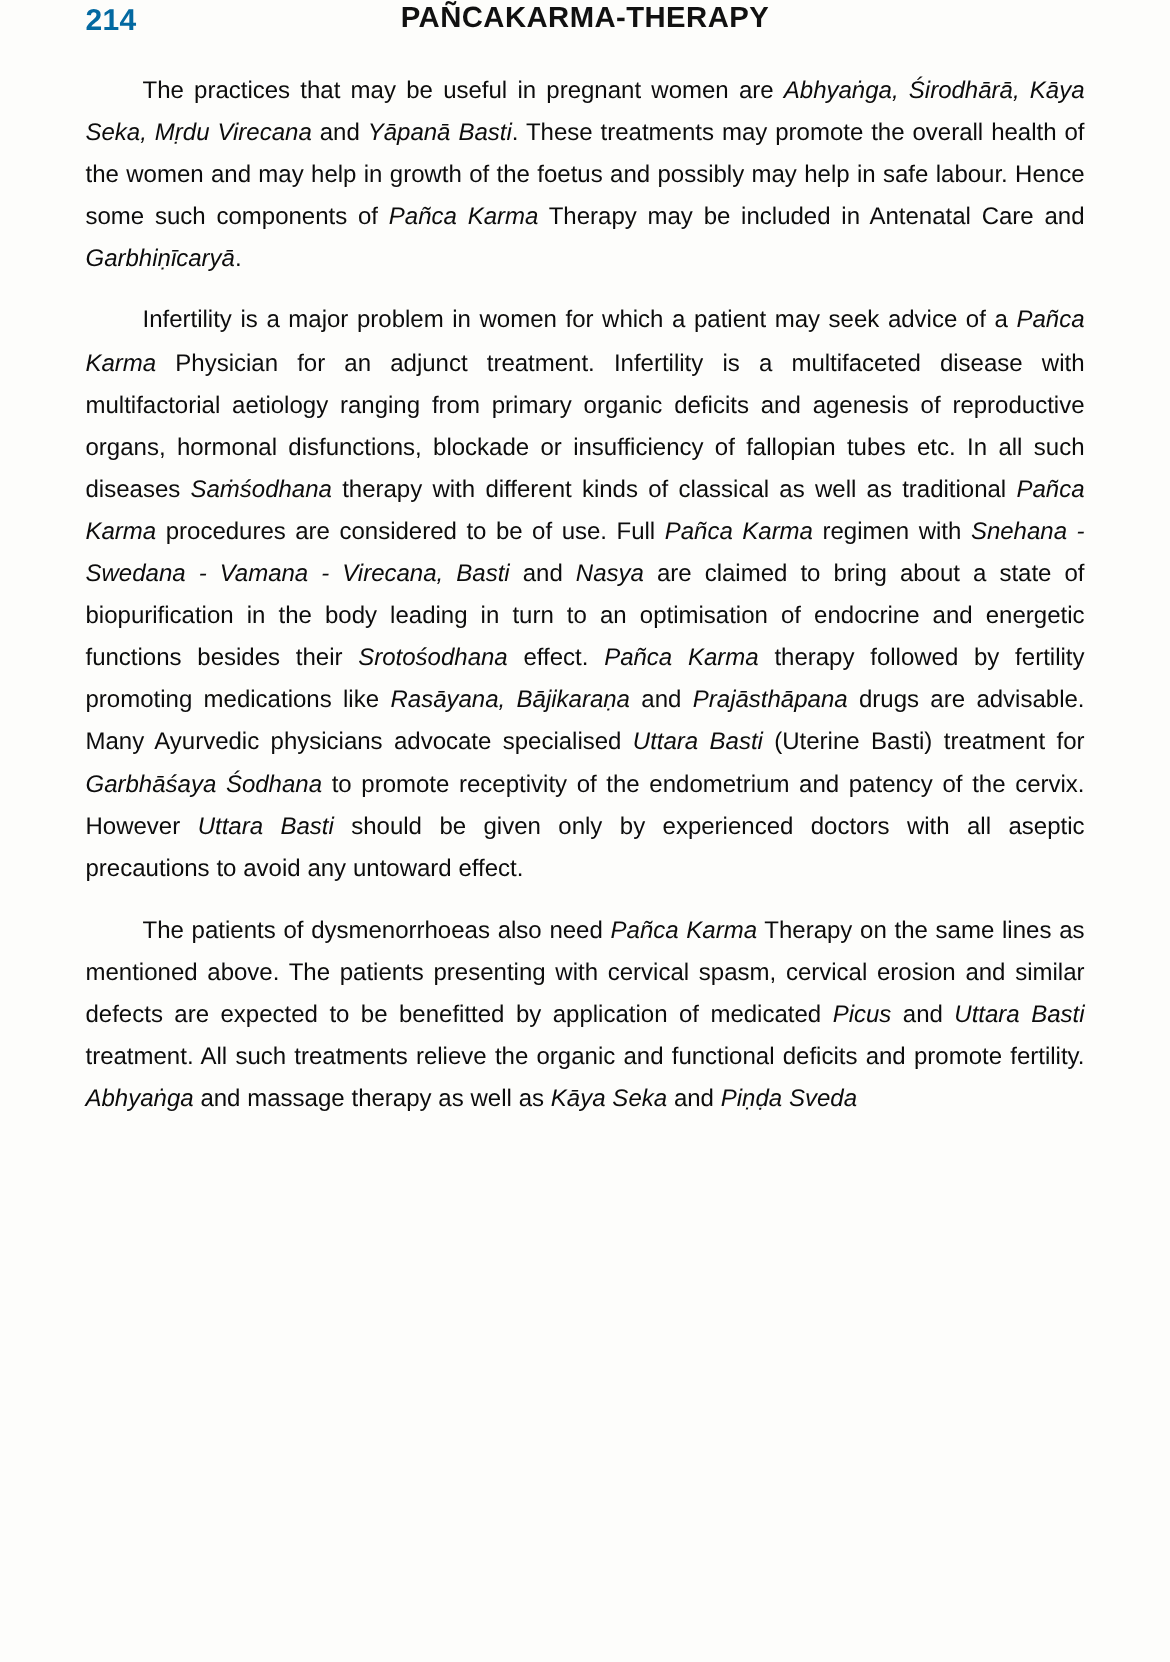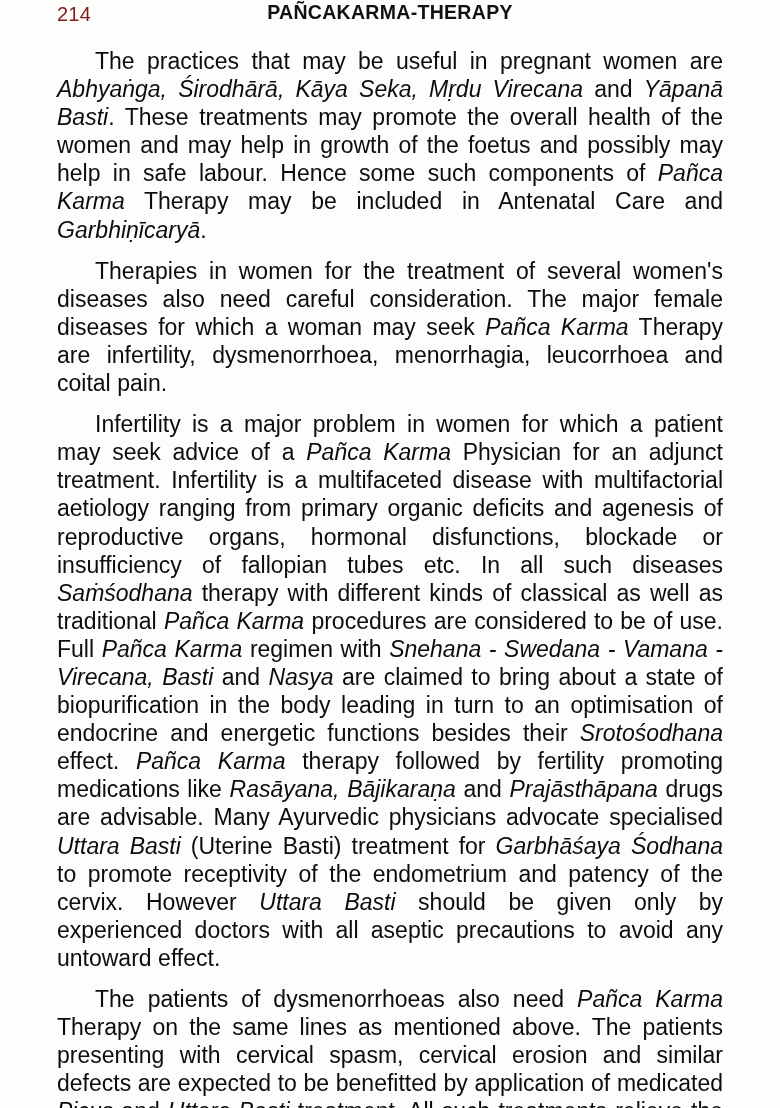--- a/index.html
+++ b/index.html
@@ -26,23 +26,23 @@
     top: 0px;
     left: 0;
     width: 780px;
     height: 34px;
   }
   .folio {
     position: absolute;
     left: 57px;
     top: 3px;
     font-size: 20px;
-    font-weight: normal;
+    font-weight: bold;
     letter-spacing: 0.2px;
-    color: #7f1d1d;
+    color: #0369a1;
   }
   .head-title {
     position: absolute;
     left: 0;
     right: 0;
     top: 1px;
     text-align: center;
     font-size: 19.5px;
     font-weight: bold;
     letter-spacing: 0.3px;
@@ -51,21 +51,21 @@
   
   .textblock {
     position: absolute;
     left: 57px;
     top: 47px;
     width: 666px;
   }
   p.para {
     margin: 0 0 0 0;
     padding: 0;
-    font-size: 23px;
+    font-size: 16px;
     line-height: 28.1px;
     text-align: justify;
     text-justify: inter-word;
     text-indent: 38px;
     color: #0c0c0c;
     word-spacing: 0.1px;
     hyphens: none;
   }
   p.para + p.para {
     margin-top: 13px;
@@ -81,18 +81,17 @@
 
 <div class="page">
 
   <div class="running-head">
     <div class="folio">214</div>
     <div class="head-title">PAÑCAKARMA-THERAPY</div>
   </div>
 
   <div class="textblock">
     <p class="para">The practices that may be useful in pregnant women are <i>Abhyaṅga, Śirodhārā, Kāya Seka, Mṛdu Virecana</i> and <i>Yāpanā Basti</i>. These treatments may promote the overall health of the women and may help in growth of the foetus and possibly may help in safe labour. Hence some such components of <i>Pañca Karma</i> Therapy may be included in Antenatal Care and <i>Garbhiṇīcaryā</i>.</p>
-    <p class="para">Therapies in women for the treatment of several women's diseases also need careful consideration. The major female diseases for which a woman may seek <i>Pañca Karma</i> Therapy are infertility, dysmenorrhoea, menorrhagia, leucorrhoea and coital pain.</p>
     <p class="para">Infertility is a major problem in women for which a patient may seek advice of a <i>Pañca Karma</i> Physician for an adjunct treatment. Infertility is a multifaceted disease with multifactorial aetiology ranging from primary organic deficits and agenesis of reproductive organs, hormonal disfunctions, blockade or insufficiency of fallopian tubes etc. In all such diseases <i>Saṁśodhana</i> therapy with different kinds of classical as well as traditional <i>Pañca Karma</i> procedures are considered to be of use. Full <i>Pañca Karma</i> regimen with <i>Snehana - Swedana - Vamana - Virecana, Basti</i> and <i>Nasya</i> are claimed to bring about a state of biopurification in the body leading in turn to an optimisation of endocrine and energetic functions besides their <i>Srotośodhana</i> effect. <i>Pañca Karma</i> therapy followed by fertility promoting medications like <i>Rasāyana, Bājikaraṇa</i> and <i>Prajāsthāpana</i> drugs are advisable. Many Ayurvedic physicians advocate specialised <i>Uttara Basti</i> (Uterine Basti) treatment for <i>Garbhāśaya Śodhana</i> to promote receptivity of the endometrium and patency of the cervix. However <i>Uttara Basti</i> should be given only by experienced doctors with all aseptic precautions to avoid any untoward effect.</p>
     <p class="para clipped">The patients of dysmenorrhoeas also need <i>Pañca Karma</i> Therapy on the same lines as mentioned above. The patients presenting with cervical spasm, cervical erosion and similar defects are expected to be benefitted by application of medicated <i>Picus</i> and <i>Uttara Basti</i> treatment. All such treatments relieve the organic and functional deficits and promote fertility. <i>Abhyaṅga</i> and massage therapy as well as <i>Kāya Seka</i> and <i>Piṇḍa Sveda</i></p>
   </div>
 
 </div>
 
 </body></html>

